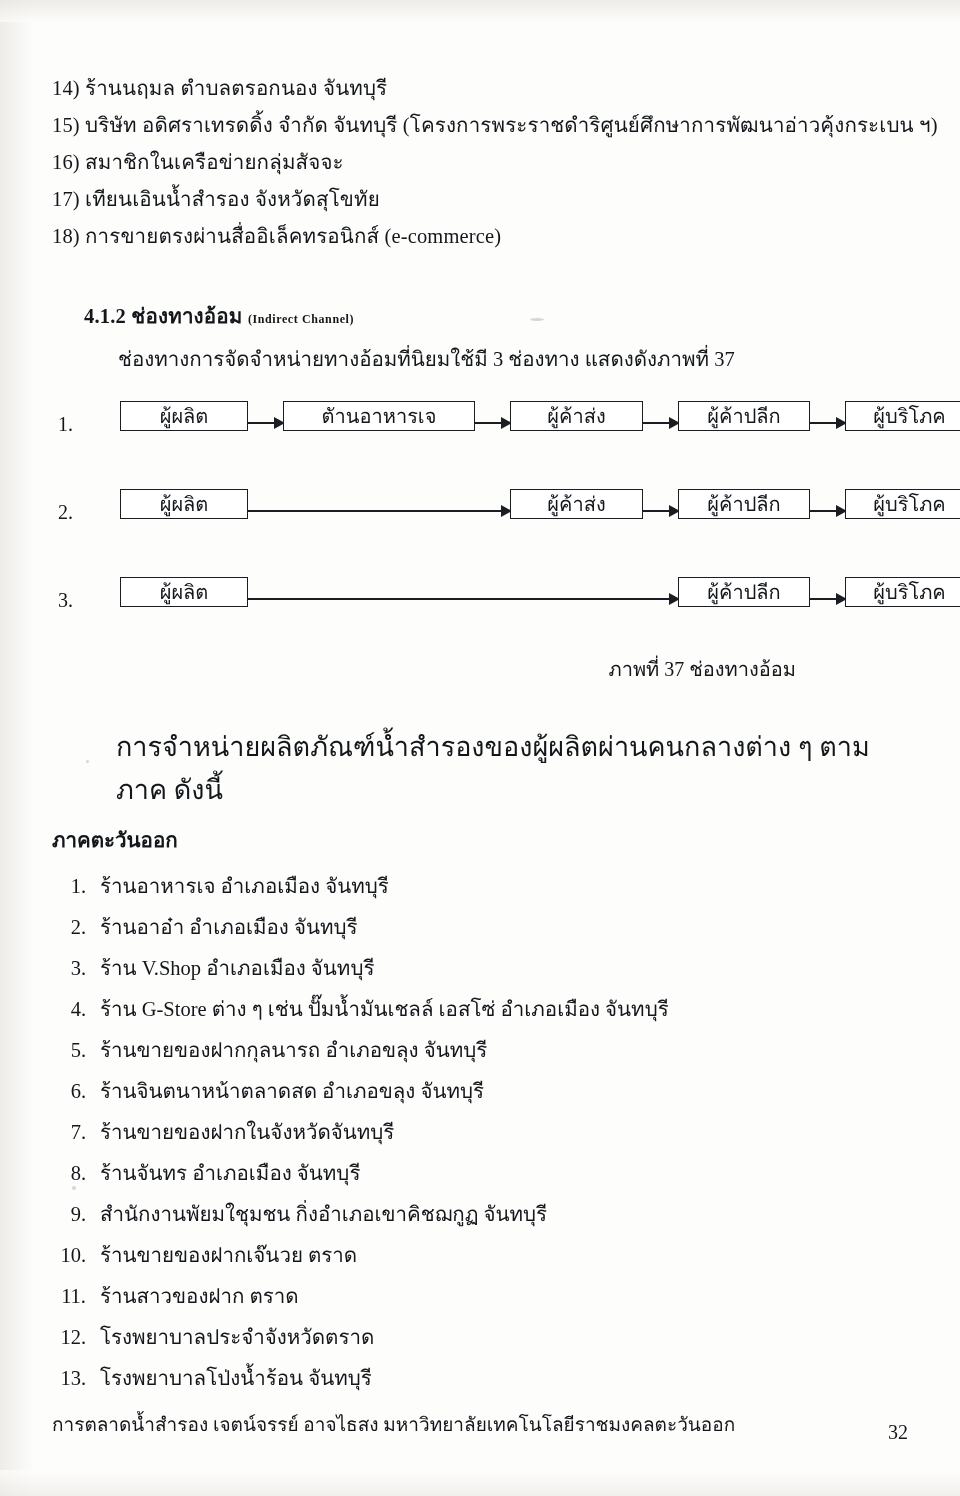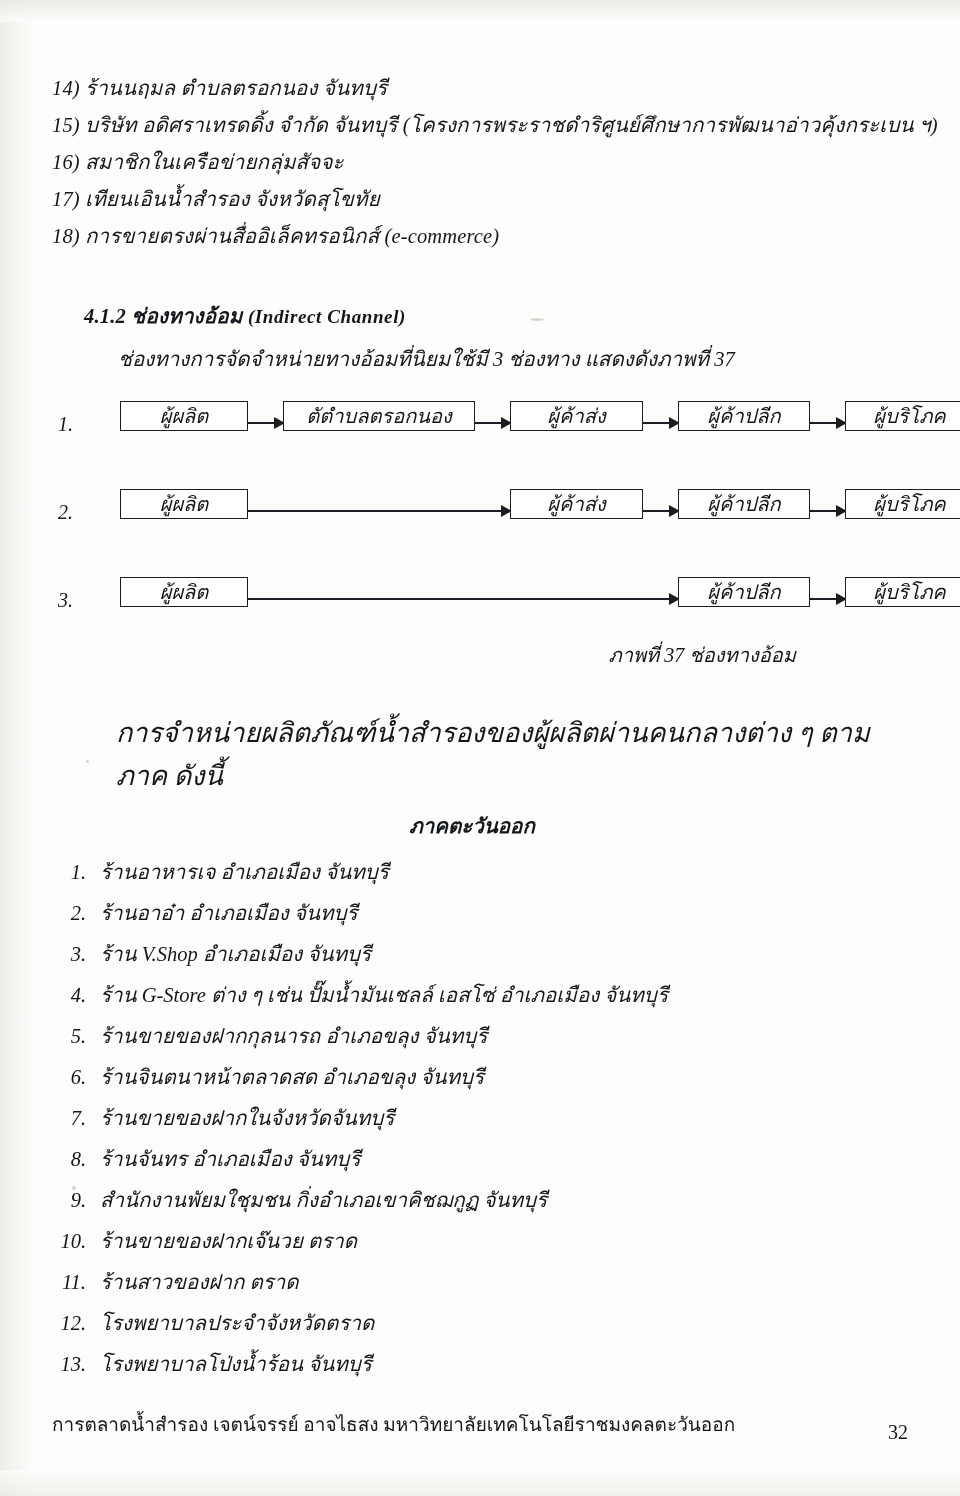--- a/index.html
+++ b/index.html
@@ -42,40 +42,39 @@
     left: 0; bottom: 0;
     width: 960px; height: 26px;
     background: linear-gradient(to top, #eceae5, #fdfdfc);
     opacity: .7;
   }
   .content {
     position: absolute;
     left: 52px;
     top: 70px;
     width: 840px;
-    font-style: italic;
   }
   .numlist-top {
     font-size: 20.5px;
     line-height: 37px;
     letter-spacing: .15px;
   }
   .numlist-top .li {
     white-space: nowrap;
   }
   .heading {
     margin-top: 44px;
     margin-left: 32px;
     font-size: 20.5px;
     font-weight: bold;
     letter-spacing: .2px;
   }
   .heading .en {
     font-weight: bold;
-    font-size: 19px;
+    font-size: 12px;
     letter-spacing: .6px;
   }
   .subline {
     margin-top: 10px;
     margin-left: 66px;
     font-size: 20.5px;
   }
 
   
   .diagram {
@@ -119,37 +118,36 @@
   .arrow::after {
     content: "";
     position: absolute;
     right: -2px;
     top: -5.5px;
     border-left: 11px solid #1a1d21;
     border-top: 6.5px solid transparent;
     border-bottom: 6.5px solid transparent;
   }
   .caption {
-    margin-top: 6px;
+    margin-top: 20px;
     text-align: right;
     padding-right: 96px;
     font-size: 20px;
   }
 
   .para {
     margin-top: 40px;
     margin-left: 64px;
     font-size: 27px;
   }
   .region {
     margin-top: 12px;
     margin-left: 0px;
     font-size: 20.5px;
     font-weight: bold;
-    text-align: center;
   }
   .numlist-bottom {
     margin-top: 10px;
     font-size: 20.5px;
     line-height: 41px;
   }
   .numlist-bottom .li {
     display: flex;
     white-space: nowrap;
   }
@@ -212,21 +210,21 @@
     </div>
 
     <div class="subline">ช่องทางการจัดจำหน่ายทางอ้อมที่นิยมใช้มี  3 ช่องทาง แสดงดังภาพที่ 37</div>
 
     <div class="diagram">
 
       <div class="row" style="top:0px;">
         <div class="row-label">1.</div>
         <div class="box" style="left:68px; width:128px;">ผู้ผลิต</div>
         <div class="arrow" style="left:196px; width:35px;"></div>
-        <div class="box" style="left:231px; width:192px;">ตัตำบลตรอกนอง</div>
+        <div class="box" style="left:231px; width:192px;">ตัานอาหารเจ</div>
         <div class="arrow" style="left:423px; width:35px;"></div>
         <div class="box" style="left:458px; width:133px;">ผู้ค้าส่ง</div>
         <div class="arrow" style="left:591px; width:35px;"></div>
         <div class="box" style="left:626px; width:132px;">ผู้ค้าปลีก</div>
         <div class="arrow" style="left:758px; width:35px;"></div>
         <div class="box" style="left:793px; width:129px;">ผู้บริโภค</div>
       </div>
 
       <div class="row" style="top:88px;">
         <div class="row-label">2.</div>

